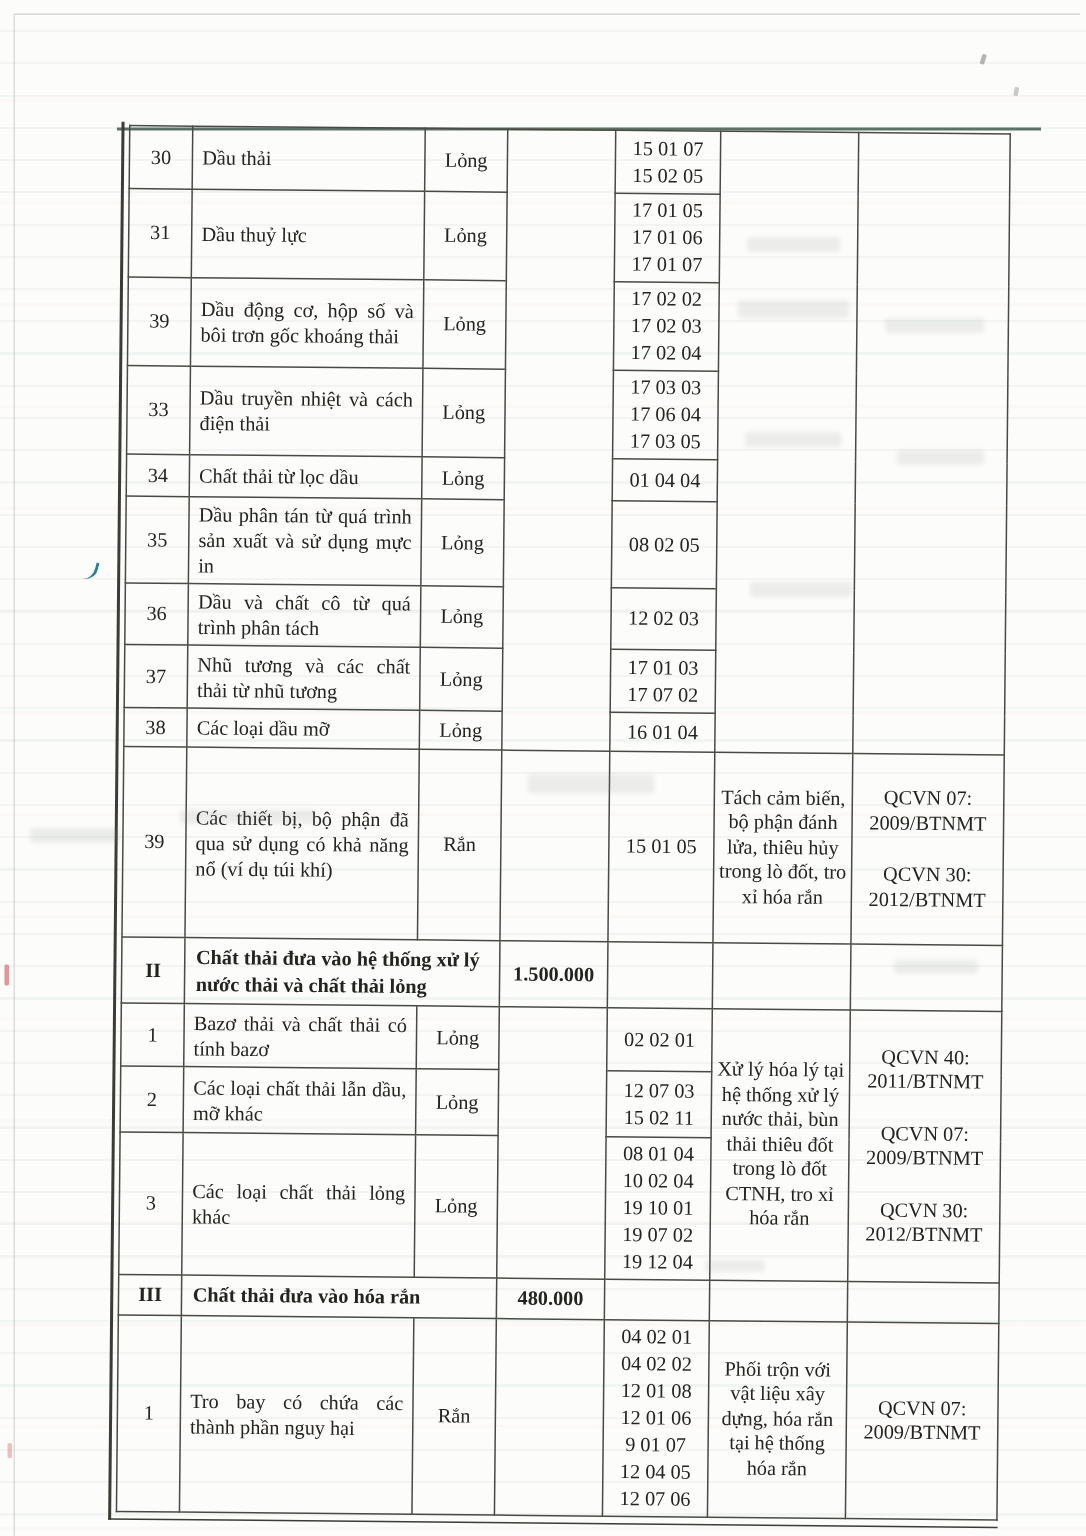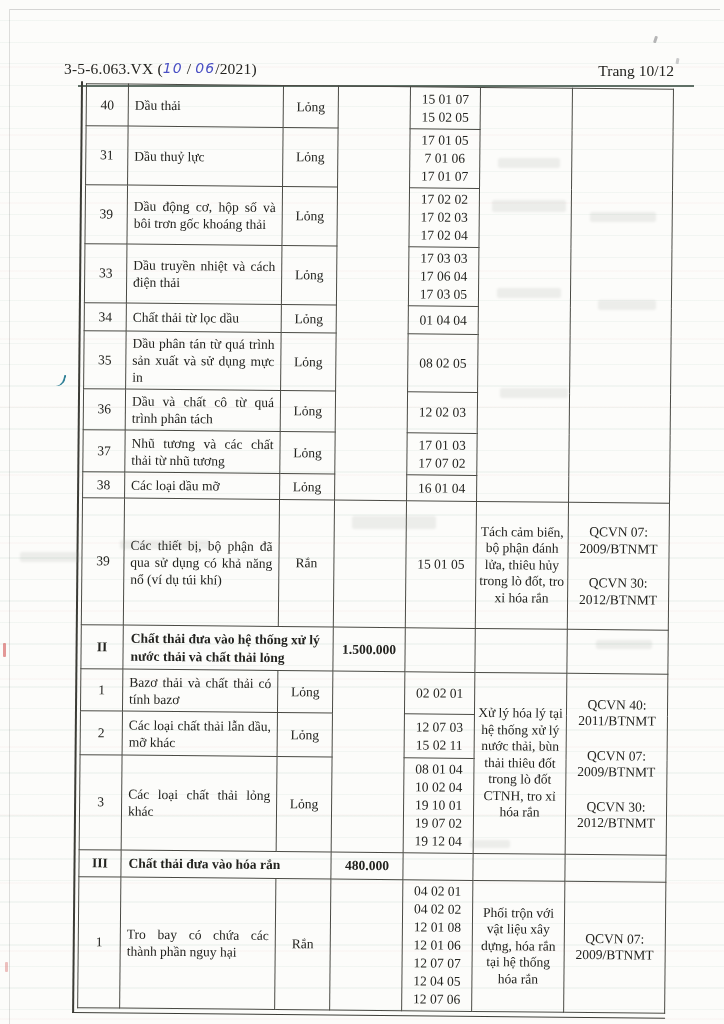--- a/index.html
+++ b/index.html
@@ -51,59 +51,55 @@
     border-radius:1px;transform:rotate(10deg);}
   .redmark{position:absolute;width:3px;background:rgba(205,70,70,0.55);border-radius:1px;}
 </style>
 </head>
 <body>
 
 <div class="page">
   <div class="edge-top"></div>
   <div class="edge-left"></div>
 
-  <div class="doc-header">
-    <div class="doc-code"><span>3-5-6.063.VX (</span><span class="hand">10</span><span> / </span><span class="hand">06</span><span>/2021)</span></div>
-    <div class="page-num">Trang 10/12</div>
-  </div>
   <div class="header-rule"></div>
 
   <div class="table-wrap">
     <div class="outer-left"></div>
     <div class="outer-bottom"></div>
     <table>
       <colgroup>
         <col style="width:42px">
           <col style="width:155px">
           <col style="width:55px">
         <col style="width:72px">
           <col style="width:70px">
           <col style="width:92px">
           <col style="width:101px">
       </colgroup>
       <tbody>
         <tr style="height:42px">
-          <td class="no">40</td>
+          <td class="no">30</td>
           <td class="nm">Dầu thải</td>
           <td class="st">Lỏng</td>
           <td class="qty" rowspan="9"></td>
           <td class="codes">
             <div>15 01 07</div>
             <div>15 02 05</div>
           </td>
           <td class="method" rowspan="9"></td>
           <td class="std" rowspan="9"></td>
         </tr>
         <tr style="height:58px">
           <td class="no">31</td>
           <td class="nm">Dầu thuỷ lực</td>
           <td class="st">Lỏng</td>
           <td class="codes">
             <div>17 01 05</div>
-            <div>7 01 06</div>
+            <div>17 01 06</div>
             <div>17 01 07</div>
           </td>
         </tr>
         <tr style="height:58px">
           <td class="no">39</td>
           <td class="nm">Dầu động cơ, hộp số và bôi trơn gốc khoáng thải</td>
           <td class="st">Lỏng</td>
           <td class="codes">
             <div>17 02 02</div>
             <div>17 02 03</div>
@@ -232,21 +228,21 @@
         <tr style="height:130px">
           <td class="no">1</td>
           <td class="nm">Tro bay có chứa các thành phần nguy hại</td>
           <td class="st">Rắn</td>
           <td class="qty"></td>
           <td class="codes">
             <div>04 02 01</div>
             <div>04 02 02</div>
             <div>12 01 08</div>
             <div>12 01 06</div>
-            <div>12 07 07</div>
+            <div>9 01 07</div>
             <div>12 04 05</div>
             <div>12 07 06</div>
           </td>
           <td class="method">Phối trộn với vật liệu xây dựng, hóa rắn tại hệ thống hóa rắn</td>
           <td class="std">
             <div class="grp">QCVN 07: 2009/BTNMT</div>
           </td>
         </tr>
       </tbody>
     </table>

